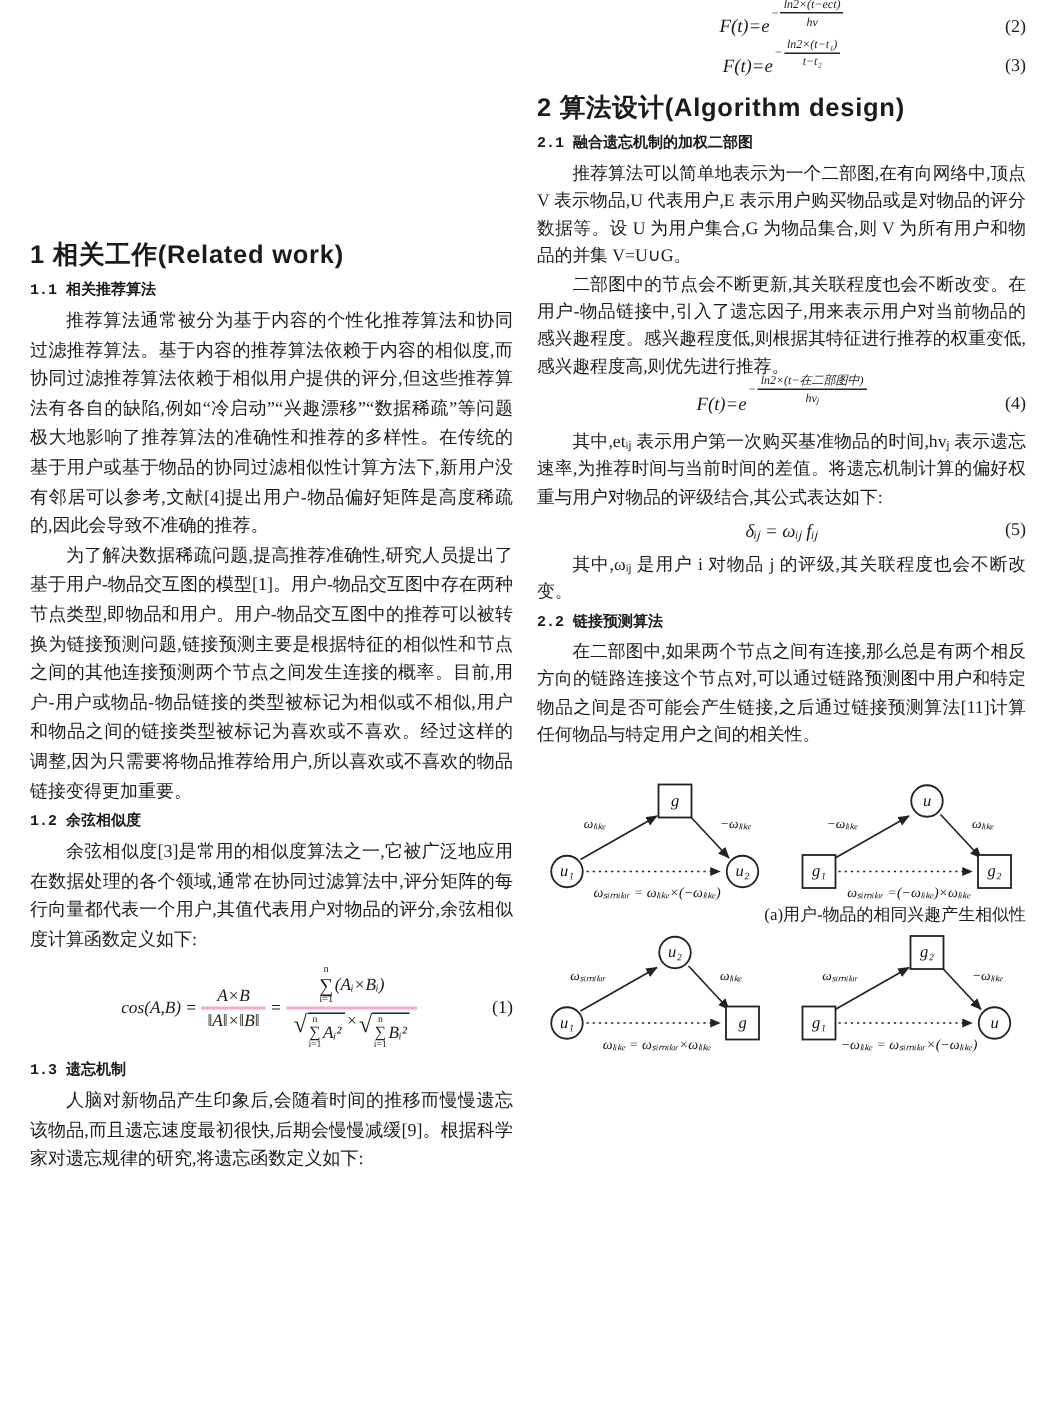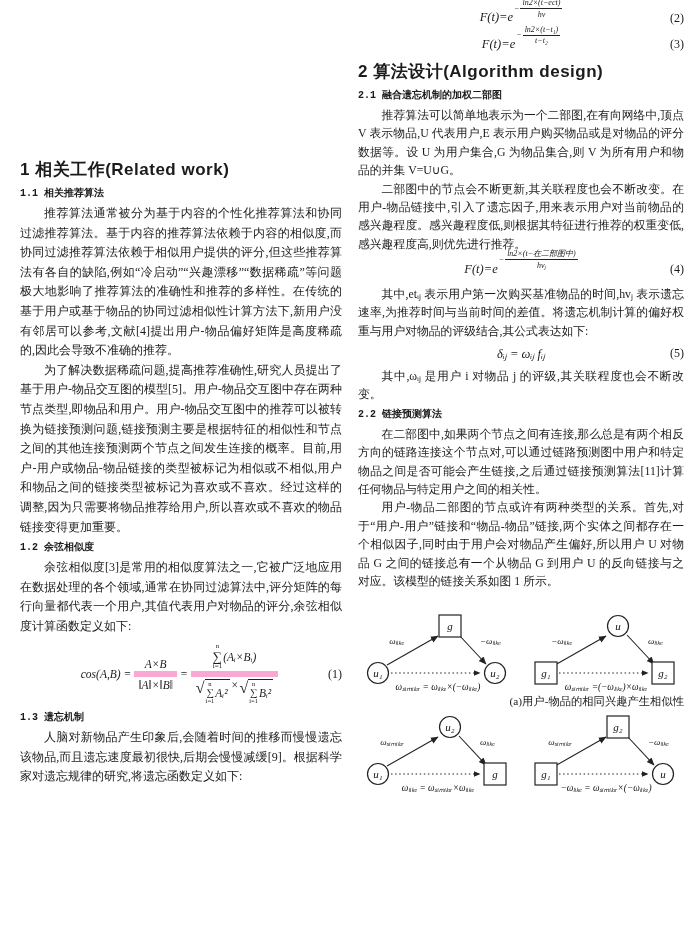--- a/index.html
+++ b/index.html
@@ -20,21 +20,21 @@
   .f-num{position:absolute;right:0;top:50%;transform:translateY(-50%);font-style:normal;font-size:12px;}
   .fv{font-style:italic;}
   .f-center{display:inline-flex;align-items:center;}
   .expw{display:inline-flex;align-items:center;font-size:8px;line-height:1.25;
         transform:translateY(-9px);font-style:italic;margin-left:1px;}
   .sfrac{display:inline-flex;flex-direction:column;align-items:center;margin-left:1px;}
   .sfrac .sn{border-bottom:1px solid #222;padding:0 2px 0px 2px;}
   .sfrac .sd{padding-top:0.5px;}
   .frac{display:inline-flex;flex-direction:column;align-items:center;vertical-align:middle;margin:0 3px;}
   .fr-n{display:inline-flex;align-items:center;justify-content:center;padding:0 4px 1px 4px;}
-  .fr-d{border-top:6px solid #f9a8d4;display:inline-flex;align-items:flex-start;justify-content:center;
+  .fr-d{border-top:2px solid #f9a8d4;display:inline-flex;align-items:flex-start;justify-content:center;
         padding:2px 4px 0 4px;}
   .sig{display:inline-flex;flex-direction:column;align-items:center;line-height:1;font-size:7px;
        font-style:normal;margin-right:1px;}
   .sig .sg-s{font-size:13px;}
   .sig.sm{font-size:6.5px;}
   .sig.sm .sg-s{font-size:10.5px;}
   .rad{display:inline-flex;align-items:stretch;margin:0 1px;}
   .rad-s{font-size:16px;line-height:1.1;font-style:normal;}
   .rad-b{border-top:1px solid #222;display:inline-flex;align-items:center;padding:1px 2px 0 1px;}
   .f1{font-size:11.5px;margin:7px 0 5px 0;}
@@ -56,21 +56,21 @@
 <body>
 
 <div class="page">
 
   <div class="col col-left">
     <div class="top-gap"></div>
 
     <div class="sec">1  相关工作(Related work)</div>
     <div class="sub">1.1  相关推荐算法</div>
     <p class="body">推荐算法通常被分为基于内容的个性化推荐算法和协同过滤推荐算法。基于内容的推荐算法依赖于内容的相似度,而协同过滤推荐算法依赖于相似用户提供的评分,但这些推荐算法有各自的缺陷,例如“冷启动”“兴趣漂移”“数据稀疏”等问题极大地影响了推荐算法的准确性和推荐的多样性。在传统的基于用户或基于物品的协同过滤相似性计算方法下,新用户没有邻居可以参考,文献[4]提出用户-物品偏好矩阵是高度稀疏的,因此会导致不准确的推荐。</p>
-    <p class="body">为了解决数据稀疏问题,提高推荐准确性,研究人员提出了基于用户-物品交互图的模型[5]。用户-物品交互图中存在两种节点类型,即物品和用户。用户-物品交互图中的推荐可以被转换为链接预测问题,链接预测主要是根据特征的相似性和节点之间的其他连接预测两个节点之间发生连接的概率。目前,用户-用户或物品-物品链接的类型被标记为相似或不相似,用户和物品之间的链接类型被标记为喜欢或不喜欢。经过这样的调整,因为只需要将物品推荐给用户,所以喜欢或不喜欢的物品链接变得更加重要。</p>
+    <p class="body">为了解决数据稀疏问题,提高推荐准确性,研究人员提出了基于用户-物品交互图的模型[1]。用户-物品交互图中存在两种节点类型,即物品和用户。用户-物品交互图中的推荐可以被转换为链接预测问题,链接预测主要是根据特征的相似性和节点之间的其他连接预测两个节点之间发生连接的概率。目前,用户-用户或物品-物品链接的类型被标记为相似或不相似,用户和物品之间的链接类型被标记为喜欢或不喜欢。经过这样的调整,因为只需要将物品推荐给用户,所以喜欢或不喜欢的物品链接变得更加重要。</p>
 
     <div class="sub">1.2  余弦相似度</div>
     <p class="body">余弦相似度[3]是常用的相似度算法之一,它被广泛地应用在数据处理的各个领域,通常在协同过滤算法中,评分矩阵的每行向量都代表一个用户,其值代表用户对物品的评分,余弦相似度计算函数定义如下:</p>
 
     <div class="formula f1">
       <span class="f-center">
         <span class="fv">cos(A,B) =</span>
         <span class="frac">
           <span class="fr-n">
               <span class="fv">A×B</span>
@@ -177,21 +177,20 @@
 
     <div class="formula">
       <span class="fv">δᵢⱼ = ωᵢⱼ fᵢⱼ</span>
       <span class="f-num">(5)</span>
     </div>
 
     <p class="body">其中,ωᵢⱼ 是用户 i 对物品 j 的评级,其关联程度也会不断改变。</p>
 
     <div class="sub">2.2  链接预测算法</div>
     <p class="body">在二部图中,如果两个节点之间有连接,那么总是有两个相反方向的链路连接这个节点对,可以通过链路预测图中用户和特定物品之间是否可能会产生链接,之后通过链接预测算法[11]计算任何物品与特定用户之间的相关性。</p>
-    <p class="body">用户-物品二部图的节点或许有两种类型的关系。首先,对于“用户-用户”链接和“物品-物品”链接,两个实体之间都存在一个相似因子,同时由于用户会对物品产生偏好,所以用户 U 对物品 G 之间的链接总有一个从物品 G 到用户 U 的反向链接与之对应。该模型的链接关系如图 1 所示。</p>
 
     <div class="figure">
       <svg width="0" height="0">
         <defs>
           <marker id="ah" markerWidth="8" markerHeight="8" refX="6.5" refY="3" orient="auto">
             <path d="M0,0 L7,3 L0,6 Z" fill="#222"></path>
           </marker>
         </defs>
       </svg>
 

